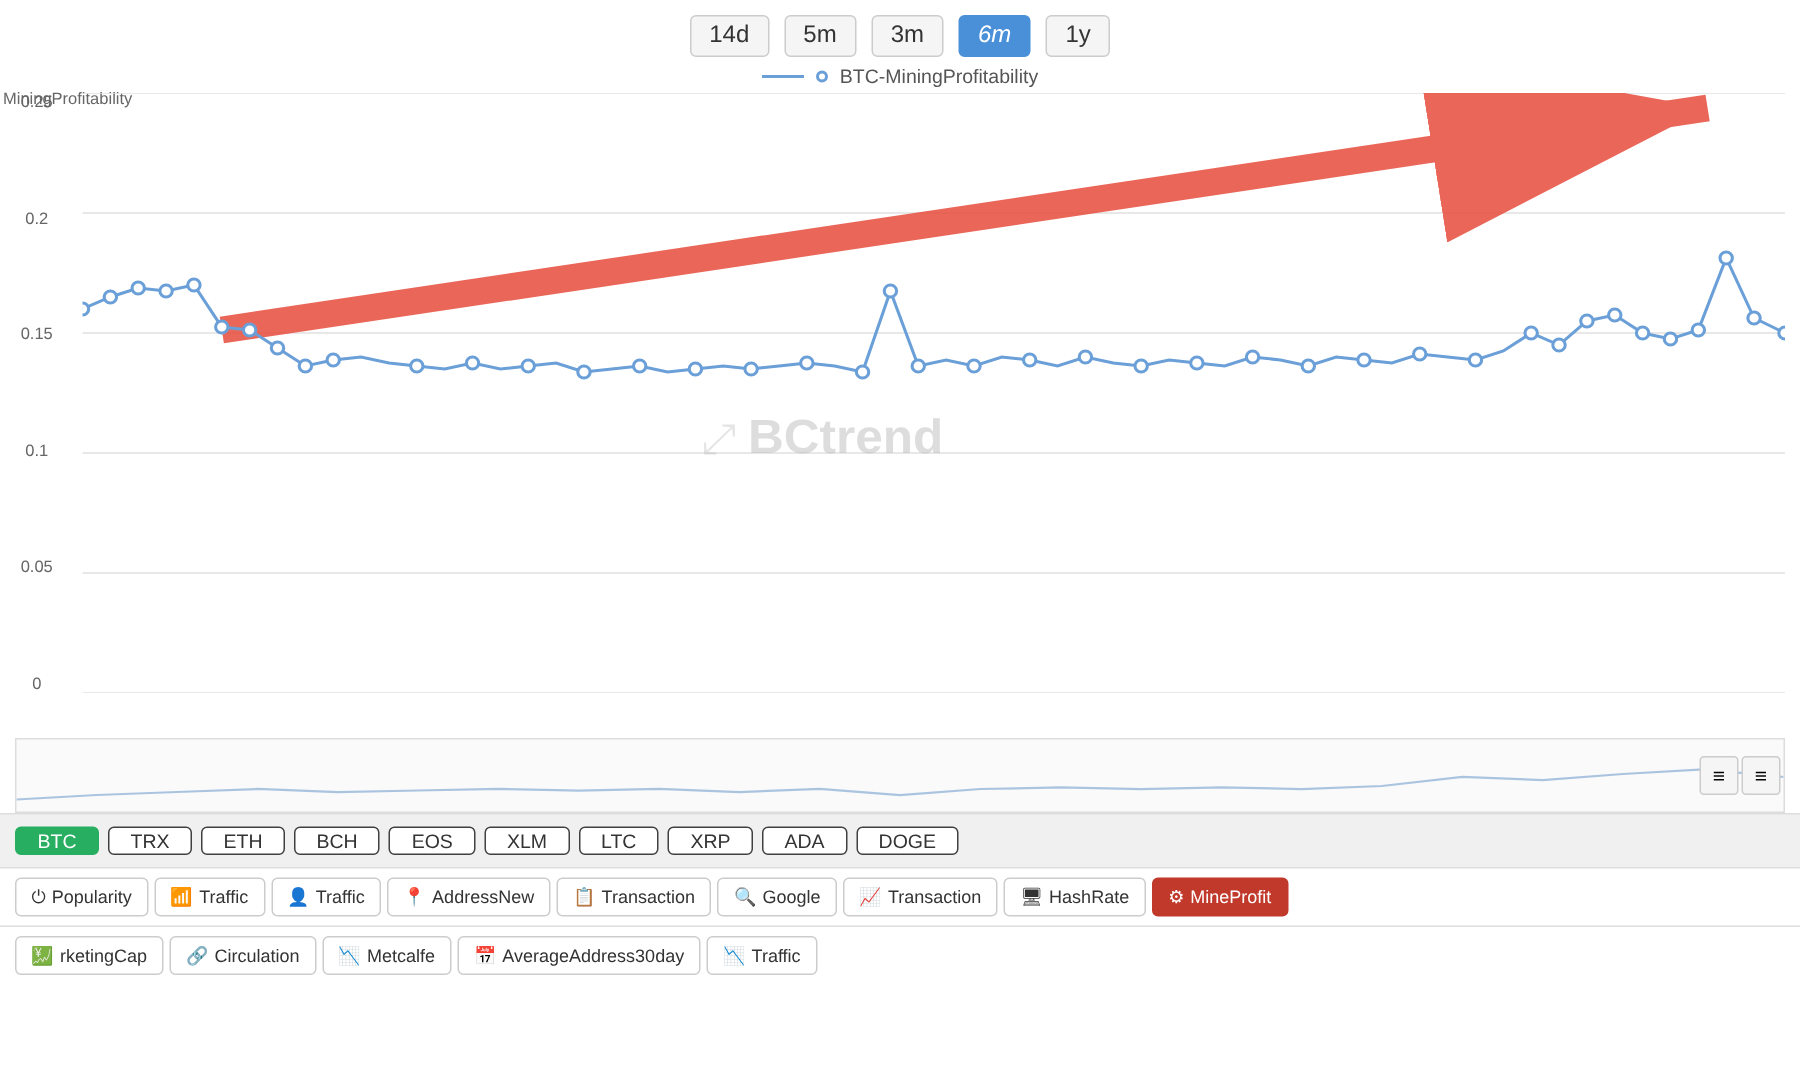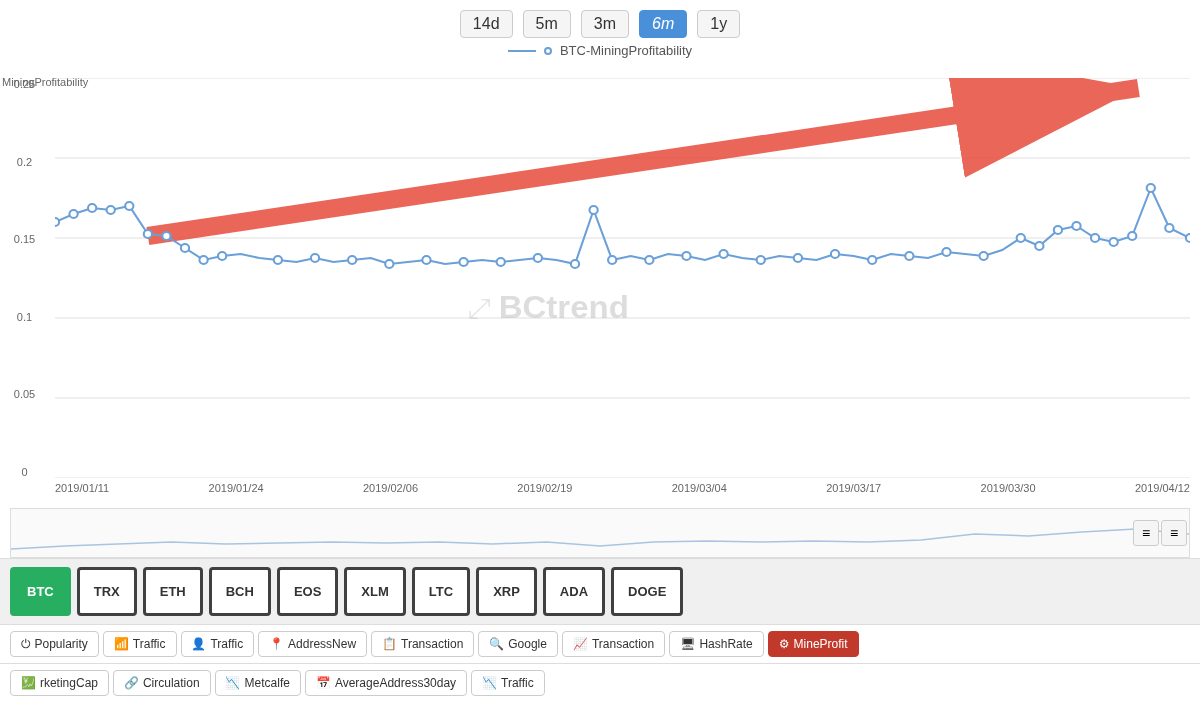--- a/index.html
+++ b/index.html
@@ -25,21 +25,21 @@
       background: #4a90d9;
       color: #fff;
       border-color: #4a90d9;
       font-style: italic;
     }
 
     .legend {
       display: flex;
       justify-content: center;
       align-items: center;
-      margin-bottom: 20px;
+      margin-bottom: 4px;
       font-size: 13px;
       color: #555;
       gap: 6px;
     }
     .legend-line {
       display: inline-block;
       width: 28px;
       height: 2px;
       background: #6a9fd8;
       vertical-align: middle;
@@ -143,27 +143,27 @@
 
     .coin-tabs {
       display: flex;
       align-items: center;
       padding: 8px 10px;
       gap: 6px;
       background: #f0f0f0;
       border-top: 1px solid #ddd;
     }
     .coin-btn {
-      padding: 14px 14px;
-      border: 3px solid #404040;
+      padding: 1px 14px;
+      border: 1px solid #404040;
       background: #fff;
       border-radius: 4px;
       cursor: pointer;
       font-size: 13px;
-      font-weight: bold;
+      font-weight: normal;
       color: #333;
     }
     .coin-btn.active {
       background: #27ae60;
       color: #fff;
       border-color: #27ae60;
     }
 
     .metric-tabs {
       display: flex;
@@ -376,30 +376,20 @@
       <circle cx="1044" cy="158" r="4" fill="white" stroke="#6a9fd8" stroke-width="2"></circle>
       <circle cx="1062" cy="110" r="4" fill="white" stroke="#6a9fd8" stroke-width="2"></circle>
       <circle cx="1080" cy="150" r="4" fill="white" stroke="#6a9fd8" stroke-width="2"></circle>
       <circle cx="1100" cy="160" r="4" fill="white" stroke="#6a9fd8" stroke-width="2"></circle>
 
       <text x="430" y="240" font-size="32" fill="rgba(180,180,180,0.45)" font-family="Arial" font-weight="bold">BCtrend</text>
       <text x="400" y="240" font-size="28" fill="rgba(180,180,180,0.35)" font-family="Arial">⤢</text>
     </svg>
   </div>
 
-  <div class="x-axis">
-    <span>2019/01/11</span>
-    <span>2019/01/24</span>
-    <span>2019/02/06</span>
-    <span>2019/02/19</span>
-    <span>2019/03/04</span>
-    <span>2019/03/17</span>
-    <span>2019/03/30</span>
-    <span>2019/04/12</span>
-  </div>
 </div>
 
 <div class="mini-chart-area">
   <svg class="mini-svg" viewBox="0 0 1100 40" preserveAspectRatio="none">
     <polyline fill="none" stroke="#aac4e0" stroke-width="1.5" points="0,35 50,32 100,30 150,28 200,30 250,29 300,28 350,29 400,28 450,30 500,28 550,32 600,28 650,27 700,28 750,27 800,28 850,26 900,20 950,22 1000,18 1050,15 1100,20"></polyline>
   </svg>
   <div class="mini-chart-buttons">
     <button class="mini-btn">≡</button>
     <button class="mini-btn">≡</button>
   </div>

